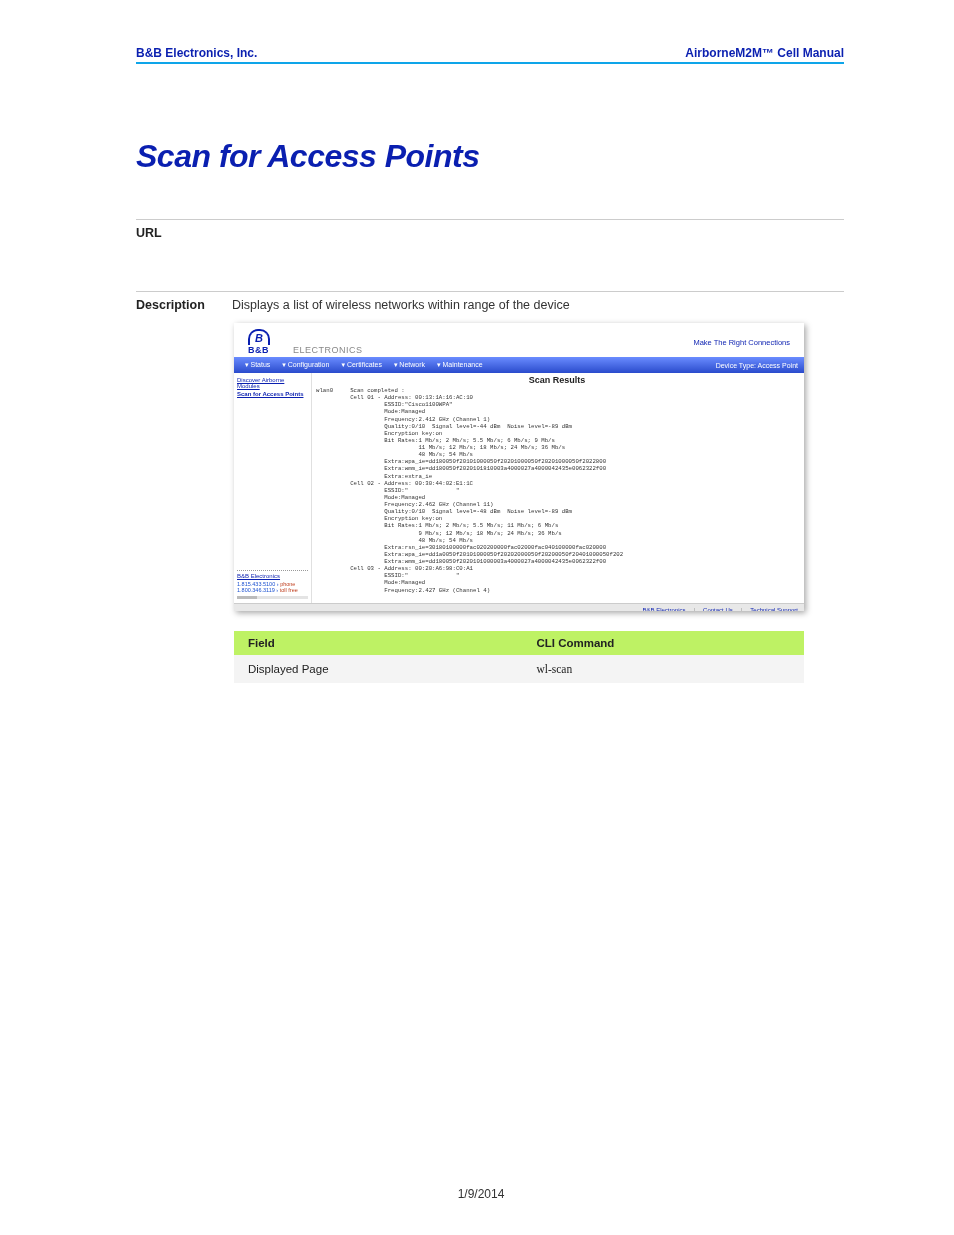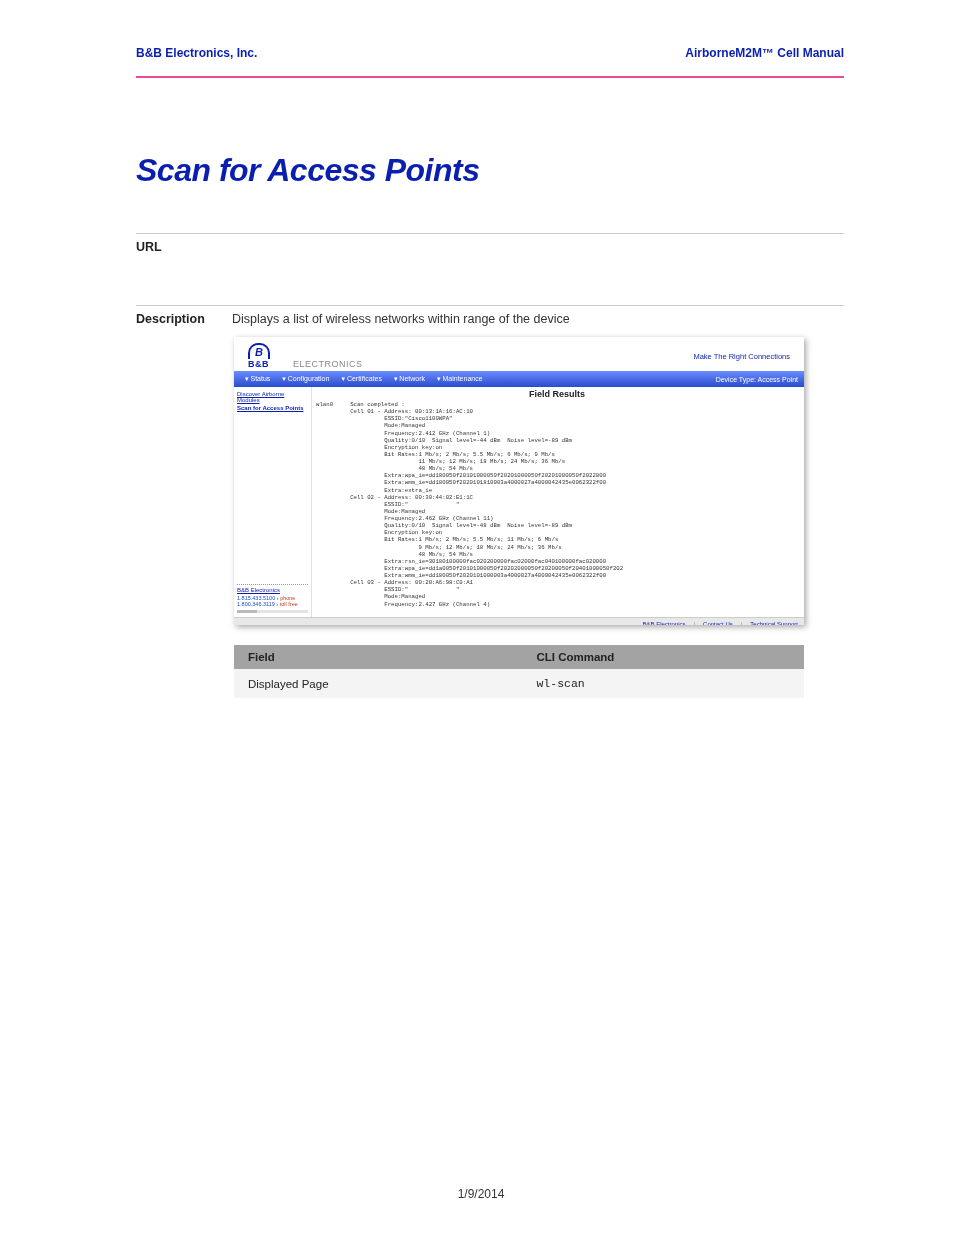--- a/index.html
+++ b/index.html
@@ -15,22 +15,22 @@
     position: relative;
     box-sizing: border-box;
     padding: 40px 110px 30px 136px;
   }
   .hdr {
     display: flex;
     justify-content: space-between;
     font-size: 12px;
     color: #0a1fb0;
     font-weight: bold;
-    padding: 6px 0 16px 0;
-    border-bottom: 2px solid #ec4899;
+    padding: 6px 0 2px 0;
+    border-bottom: 2px solid #0ea5e9;
   }
   .title {
     font-family: Verdana, Geneva, sans-serif;
     font-size: 32px;
     font-weight: bold;
     font-style: italic;
     color: #0a1fb0;
     margin: 74px 0 18px 0;
     letter-spacing: -0.5px;
   }
@@ -145,30 +145,30 @@
   .embed-footer a{ color:#0a1fb0; text-decoration:underline;}
   .embed-footer .sep{ color:#999;}
   
   .clitbl {
     width: 570px;
     margin: 20px 0 0 98px;
     border-collapse: collapse;
     font-size:11.5px;
   }
   .clitbl th {
-    background:#a3a3a3;
+    background:#bef264;
     text-align:left;
     padding:6px 14px;
     font-weight:bold;
   }
   .clitbl td {
     background:#f4f4f4;
     padding:8px 14px;
   }
-  .clitbl td.mono-cell { font-family:Liberation Mono, monospace; }
+  .clitbl td.mono-cell { font-family:Liberation Serif, serif; }
   .footdate {
     position:absolute;
     bottom:34px;
     left:0; right:0;
     text-align:center;
     font-size:12px;
     color:#333;
     padding-left:8px;
   }
 </style>
@@ -232,21 +232,21 @@
           <div class="contact">
             <span>1.800.346.3119</span> ›
             <span class="lbl">toll free</span>
           </div>
           <div class="scroll">
               <div class="thumb"></div>
             </div>
         </div>
       </div>
       <div class="resultpane">
-        <div class="res-title">Field Results</div>
+        <div class="res-title">Scan Results</div>
         <div class="mono">wlan0     Scan completed :
           Cell 01 - Address: 00:13:1A:16:AC:10
                     ESSID:"Cisco1100WPA"
                     Mode:Managed
                     Frequency:2.412 GHz (Channel 1)
                     Quality:0/10  Signal level=-44 dBm  Noise level=-89 dBm
                     Encryption key:on
                     Bit Rates:1 Mb/s; 2 Mb/s; 5.5 Mb/s; 6 Mb/s; 9 Mb/s
                               11 Mb/s; 12 Mb/s; 18 Mb/s; 24 Mb/s; 36 Mb/s
                               48 Mb/s; 54 Mb/s

